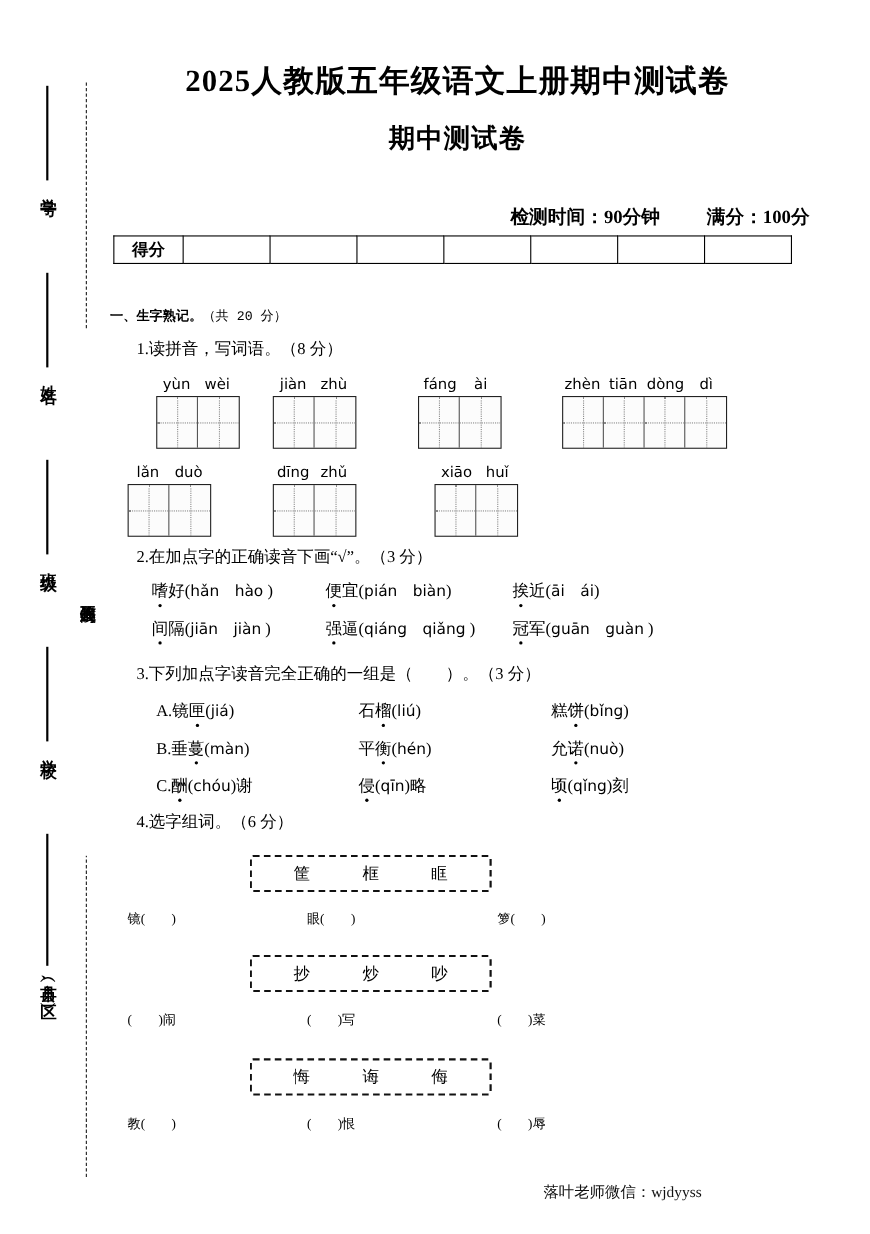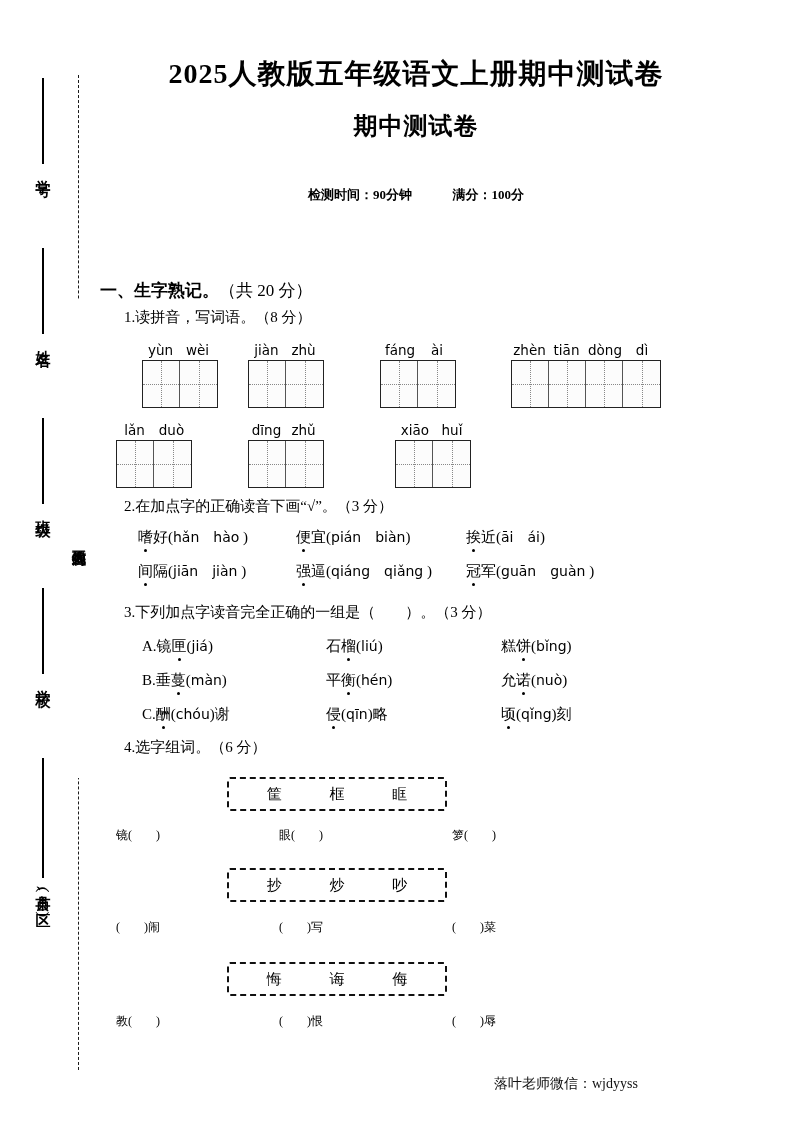--- a/index.html
+++ b/index.html
@@ -98,24 +98,24 @@
     text-align: center;
     font-family: "Liberation Serif", "DejaVu Serif", serif;
     font-weight: bold;
     font-size: 24px;
     letter-spacing: 1px;
   }
   .exam-meta {
     position: absolute;
     left: 0; top: 186px;
     width: 640px;
-    text-align: center;
+    text-align: right;
     font-family: "Liberation Serif", "DejaVu Serif", serif;
     font-weight: bold;
-    font-size: 13px;
+    font-size: 17px;
   }
   .exam-meta .gap { display: inline-block; width: 34px; }
 
   
   #score-table {
     position: absolute;
     left: 7px; top: 214px;
     width: 617px;
     border-collapse: collapse;
     table-layout: fixed;
@@ -129,22 +129,22 @@
     font-weight: bold;
     font-size: 15px;
     padding: 0;
   }
   #score-table td.lead { width: 62px; }
 
   
   .sec-head {
     position: absolute;
     left: 4px;
-    font-family: Liberation Serif, serif;
-    font-size: 17px;
+    font-family: Liberation Mono, monospace;
+    font-size: 12px;
     white-space: nowrap;
   }
   .sec-head b { font-weight: bold; }
   .q-head {
     position: absolute;
     left: 28px;
     font-family: "Liberation Serif", "DejaVu Serif", serif;
     font-size: 15px;
     white-space: nowrap;
   }
@@ -274,20 +274,30 @@
     <div class="title-sub">期中测试卷</div>
 
     <div class="exam-meta">
       <span>检测时间：90分钟</span>
       <span class="gap"></span>
       <span>满分：100分</span>
     </div>
 
     <table id="score-table">
       <tbody>
+      <tr>
+        <td class="lead">得分</td>
+        <td></td>
+        <td></td>
+        <td></td>
+        <td></td>
+        <td></td>
+        <td></td>
+        <td></td>
+      </tr>
     </tbody>
       </table>
 
     <div class="sec-head" style="top:279px;">
       <b>一、生字熟记。</b><span>（共 20 分）</span>
     </div>
 
     <div class="q-head" style="top:308px;">1.读拼音，写词语。（8 分）</div>
 
     <div class="py-group" style="left:20px; top:341px;padding-left:26px;">

